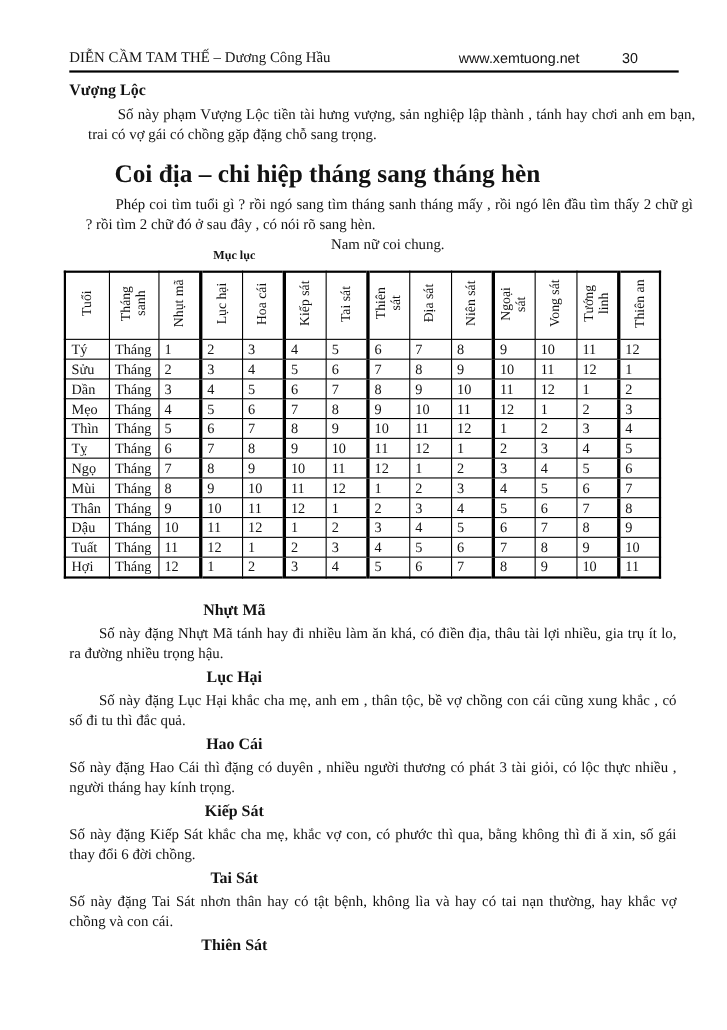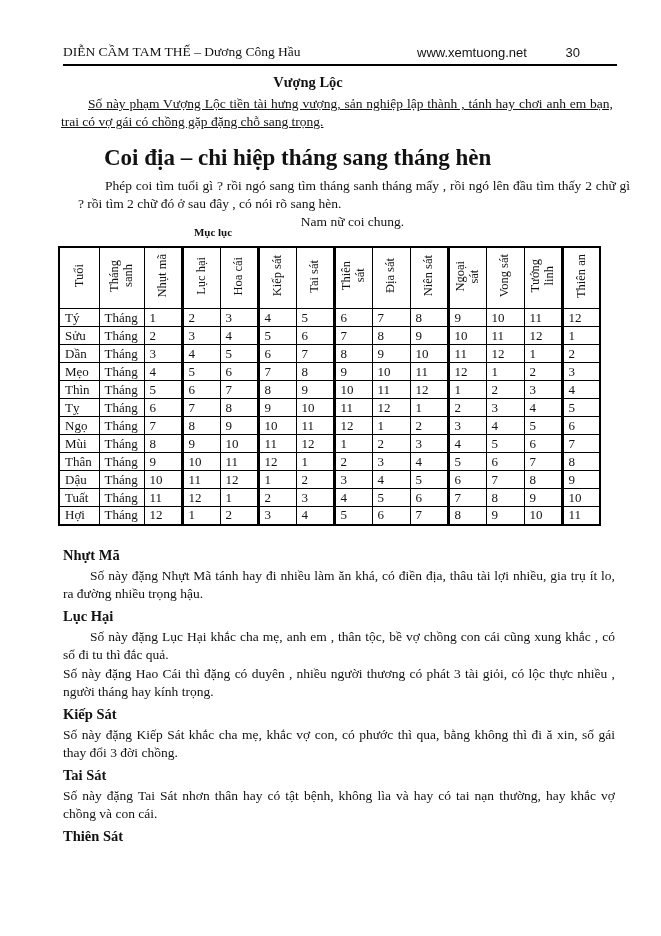--- a/index.html
+++ b/index.html
@@ -5,41 +5,41 @@
   html,body{margin:0;padding:0;background:#fff;}
   .page{position:relative;width:661px;height:936px;background:#ffffff;overflow:hidden;
         font-family:"Liberation Serif","DejaVu Serif",serif;color:#121212;}
   
   .hdr{position:absolute;top:44px;left:63px;width:554px;height:20px;font-size:13.5px;}
   .hdr-title{position:absolute;left:0;top:0;white-space:nowrap;}
   .hdr-site{position:absolute;left:354px;top:1px;font-family:"Liberation Sans","DejaVu Sans",sans-serif;font-size:13px;}
   .hdr-page{position:absolute;right:37px;top:1px;font-family:"Liberation Sans","DejaVu Sans",sans-serif;font-size:13px;}
   .rule{position:absolute;top:64px;left:63px;width:554px;height:2px;background:#000;}
   
-  .title1{position:absolute;top:74px;left:63px;width:490px;text-align:center;font-weight:bold;font-size:14.5px;}
+  .title1{position:absolute;top:74px;left:63px;width:490px;text-align:left;font-weight:bold;font-size:14.5px;}
   .para{font-size:13.5px;line-height:18px;text-align:justify;margin:0;}
   .ind{text-indent:27px;}
-  .para1{position:absolute;top:95px;left:61px;width:552px;text-decoration:underline;}
+  .para1{position:absolute;top:95px;left:80px;width:552px;}
   .heading-main{position:absolute;top:145px;left:104px;font-weight:bold;font-size:23px;white-space:nowrap;}
   .para2{position:absolute;top:177px;left:63px;width:552px;margin-left:15px;}
   .para3{position:absolute;top:213px;left:63px;width:552px;text-align:center;}
   .tbl-caption{position:absolute;top:226px;left:63px;width:300px;text-align:center;font-weight:bold;font-size:11px;}
   
   .mtable{position:absolute;top:246px;left:58px;border-collapse:collapse;table-layout:fixed;
           width:542px;border:2px solid #000;}
   .mtable th,.mtable td{border:1px solid #000;font-weight:normal;text-align:left;
           font-size:13px;overflow:hidden;padding:0 0 0 5px;white-space:nowrap;}
   .mtable thead th{height:60px;text-align:center;vertical-align:middle;padding:0;}
   .mtable tbody tr{height:18px;font-family:Liberation Serif, serif;}
   .mtable .thick-l{border-left:3px solid #000;}
   .vtext{writing-mode:vertical-rl;transform:rotate(180deg);display:inline-block;
          font-size:12.5px;line-height:13.5px;max-height:58px;}
   
   .sections{position:absolute;top:542px;left:63px;width:552px;}
-  .sec-heading{width:300px;height:20px;line-height:20px;font-weight:bold;
+  .sec-heading{width:300px;height:20px;line-height:20px;text-align:center;font-weight:bold;
                font-size:14.5px;margin:3px 0 2px 0;}
   .sec-body{font-size:13.5px;line-height:18px;text-align:justify;margin:0 0 1px 0;}
 </style>
 </head>
 <body>
 
 <div class="page">
 
   <div class="hdr">
     <span class="hdr-title">DIỄN CẦM TAM THẾ – Dương Công Hầu</span>
@@ -286,21 +286,22 @@
           <td class="thick-l">11</td>
         </tr>
       </tbody>
   </table>
 
   <div class="sections">
       <div class="sec-heading">Nhựt Mã</div>
       <p class="sec-body ind">Số này đặng Nhựt Mã tánh hay đi nhiều làm ăn khá, có điền địa, thâu tài lợi nhiều, gia trụ ít lo, ra đường nhiều trọng hậu.</p>
       <div class="sec-heading">Lục Hại</div>
       <p class="sec-body ind">Số này đặng Lục Hại khắc cha mẹ, anh em , thân tộc, bề vợ chồng con cái cũng xung khắc , có số đi tu thì đắc quả.</p>
+      <div class="sec-heading">Hao Cái</div>
       <p class="sec-body">Số này đặng Hao Cái thì đặng có duyên , nhiều người thương có phát 3 tài giỏi,  có lộc thực nhiều , người tháng hay kính trọng.</p>
       <div class="sec-heading">Kiếp Sát</div>
-      <p class="sec-body">Số này đặng Kiếp Sát khắc cha mẹ, khắc vợ con, có phước thì qua, bằng không thì đi ă xin, số gái thay đổi 3 đời chồng.</p>
+      <p class="sec-body">Số này đặng Kiếp Sát khắc cha mẹ, khắc vợ con, có phước thì qua, bằng không thì đi ă xin, số gái thay đổi 6 đời chồng.</p>
       <div class="sec-heading">Tai Sát</div>
       <p class="sec-body">Số này đặng Tai Sát nhơn thân hay có tật bệnh, không lìa và hay có tai nạn thường, hay khắc vợ chồng và con cái.</p>
       <div class="sec-heading">Thiên Sát</div>
     </div>
 
 </div>
 
 </body></html>

